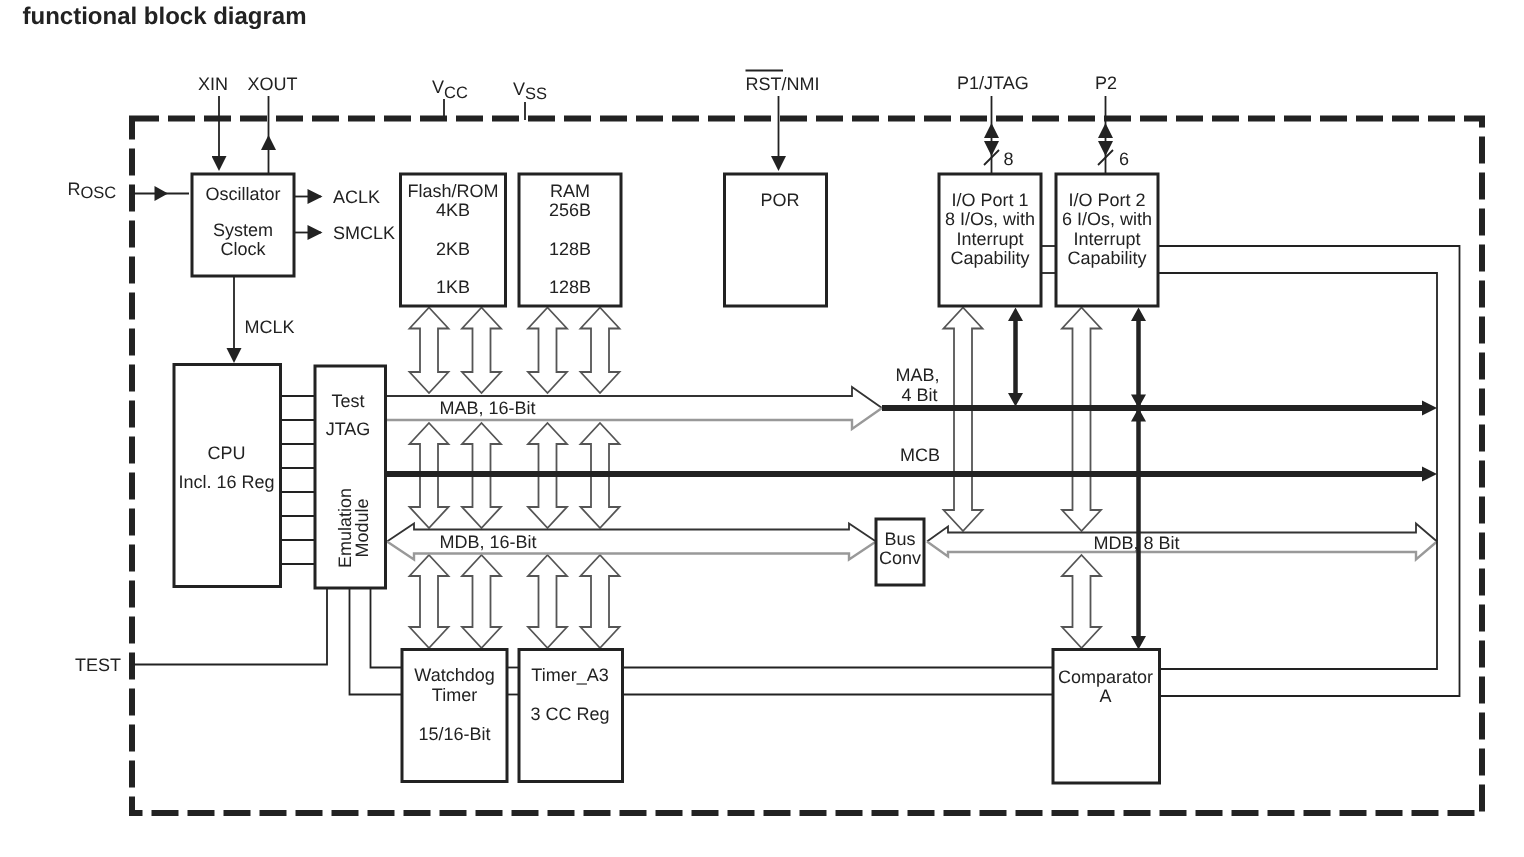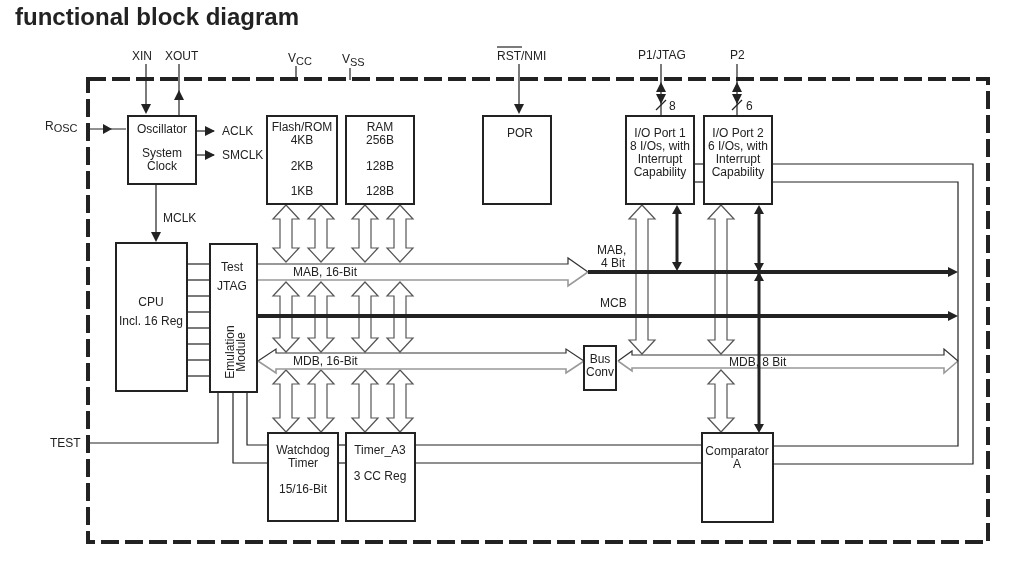--- a/index.html
+++ b/index.html
@@ -1,19 +1,19 @@
 <!DOCTYPE html>
 <html><head>
 <meta charset="utf-8">
 <style>
   html, body { margin: 0; padding: 0; background: #ffffff; }
   body { width: 1016px; height: 571px; position: relative; overflow: hidden; }
   #title {
     position: absolute; left: 15px; top: 3px;
-    font-family: "Liberation Sans", sans-serif; font-weight: bold; font-size: 24px;
+    font-family: "Liberation Sans", sans-serif; font-weight: bold; font-size: 16px;
     color: #222;
   }
   svg { position: absolute; left: 0; top: 0; }
   svg text { font-family: "Liberation Sans", sans-serif; font-size: 12px; fill: #222; }
   .blk { fill: #fff; stroke: #222; stroke-width: 2; }
   .ln { stroke: #222; stroke-width: 1.2; fill: none; }
   .thick { stroke: #222; stroke-width: 4; fill: none; }
   .busfill { fill: #fff; stroke: none; }
   .busedge-dark { stroke: #333; stroke-width: 1.2; fill: none; }
   .busedge-light { stroke: #999; stroke-width: 1.6; fill: none; }

